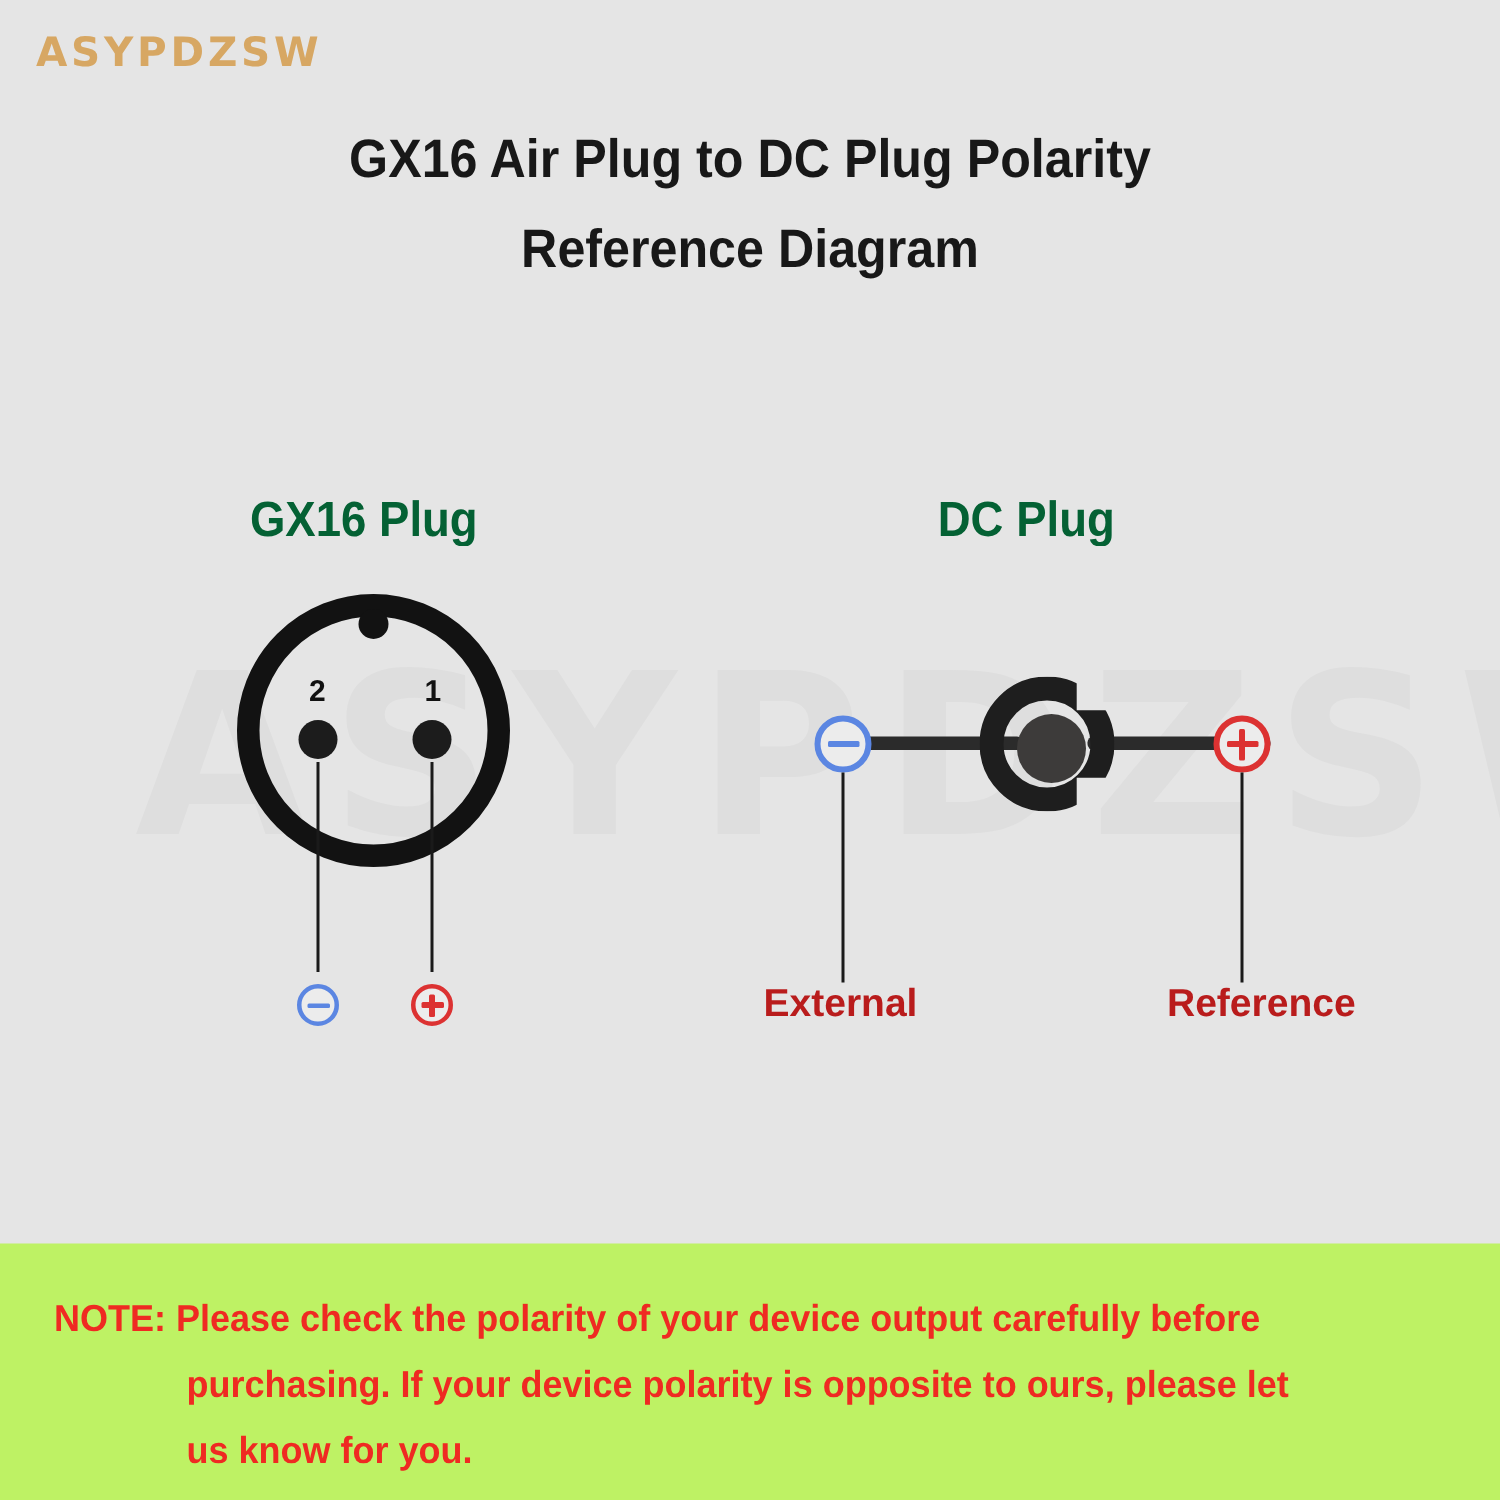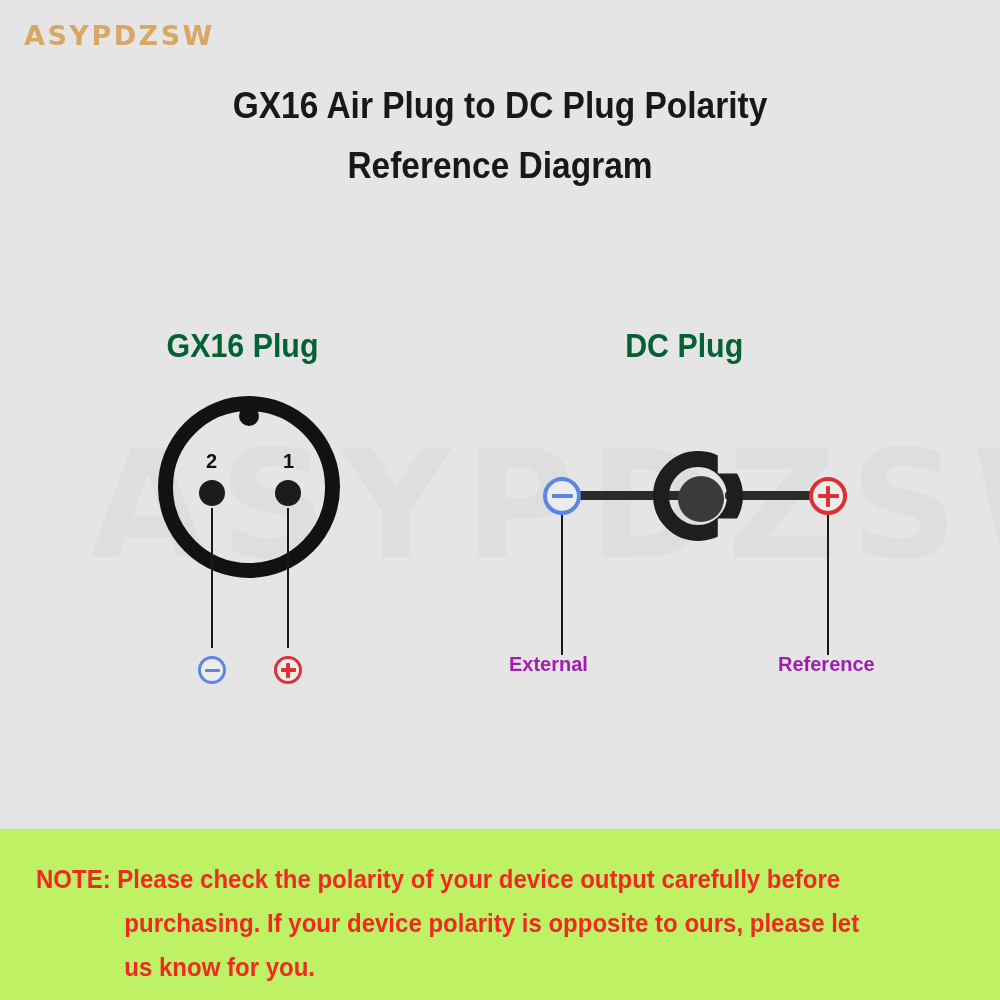--- a/index.html
+++ b/index.html
@@ -127,21 +127,21 @@
     position:absolute;left:138px;top:36px;width:46px;height:46px;
     border-radius:50%;background:#3d3b3a;
   }
 
   
   #dc-lead-left{left:561px;top:515px;height:140px;}
   #dc-lead-right{left:827px;top:515px;height:140px;}
 
   
   .term-label{
-    position:absolute;font-size:20px;font-weight:bold;color:#a21caf;
+    position:absolute;font-size:26px;font-weight:bold;color:#b91c1c;
     font-family:"Liberation Sans", sans-serif;
     white-space:nowrap;
   }
   #label-external{left:509px;top:653px;}
   #label-internal{left:778px;top:653px;}
 
   
   .note-band{
     position:absolute;left:0;top:829px;width:1000px;height:213px;
     background:#bef264;

